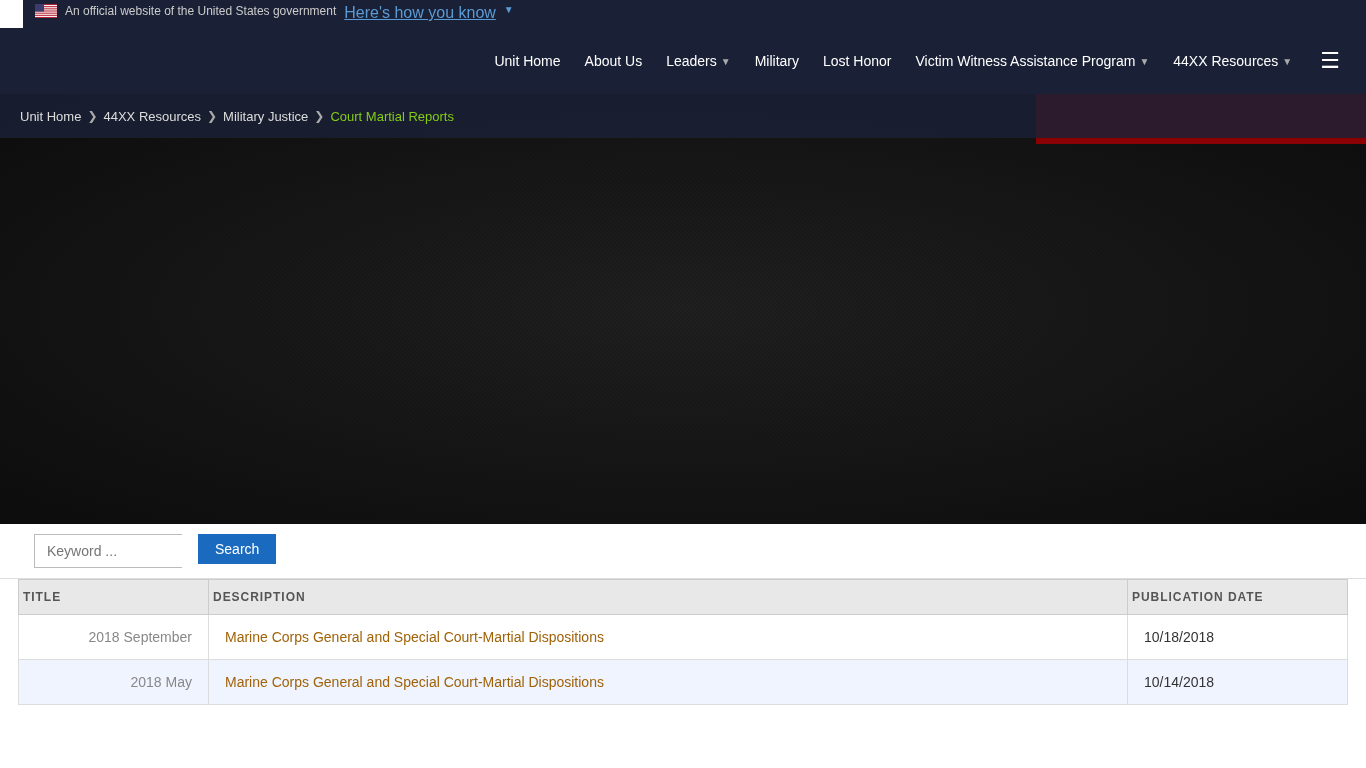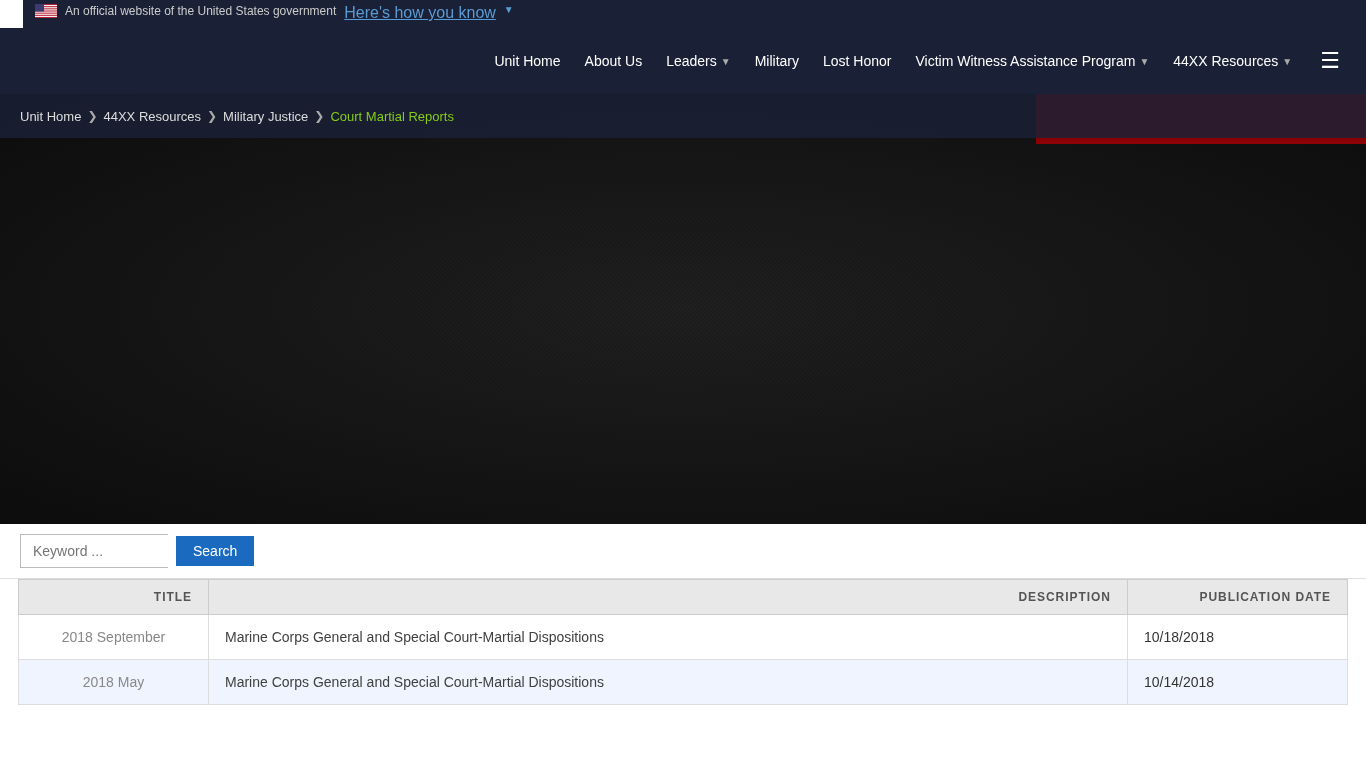--- a/index.html
+++ b/index.html
@@ -132,24 +132,23 @@
       font-size: 12px;
     }
     .breadcrumb-item.active {
       color: #84cc16;
       font-weight: 500;
     }
 
     
     .search-bar {
       background: #fff;
-      padding: 10px 20px;
-      display: flex;
-      align-items: center;
-      gap: 8px;
+      padding: 10px 34px;
+      display: flex;
+      gap: 16px;
       border-bottom: 1px solid #ddd;
     }
     .search-input {
       border: 1px solid #bbb;
       border-right: none;
       padding: 6px 12px;
       font-size: 14px;
       color: #999;
       width: 148px;
       height: 34px;
@@ -173,49 +172,49 @@
     }
     .data-table {
       width: 100%;
       border-collapse: collapse;
       border: 1px solid #ccc;
     }
     .data-table thead tr {
       background: #e8e8e8;
     }
     .data-table thead th {
-      padding: 10px 16px;
+      padding: 10px 4px;
       font-size: 12px;
       font-weight: 600;
       letter-spacing: 0.08em;
       color: #555;
-      text-align: right;
+      text-align: left;
       border: 1px solid #ccc;
     }
     .data-table tbody tr {
       background: #fff;
     }
     .data-table tbody tr:nth-child(even) {
       background: #f0f4ff;
     }
     .data-table tbody td {
       padding: 14px 16px;
       font-size: 14px;
       color: #555;
       border: 1px solid #ddd;
       vertical-align: middle;
     }
     .data-table tbody td.title-col {
-      text-align: center;
+      text-align: right;
       color: #888;
       font-size: 14px;
       width: 190px;
     }
     .data-table tbody td.desc-col {
-      color: #404040;
+      color: #a16207;
     }
     .data-table tbody td.date-col {
       text-align: left;
       color: #333;
       width: 220px;
     }
   </style>
 </head>
 <body>
 

